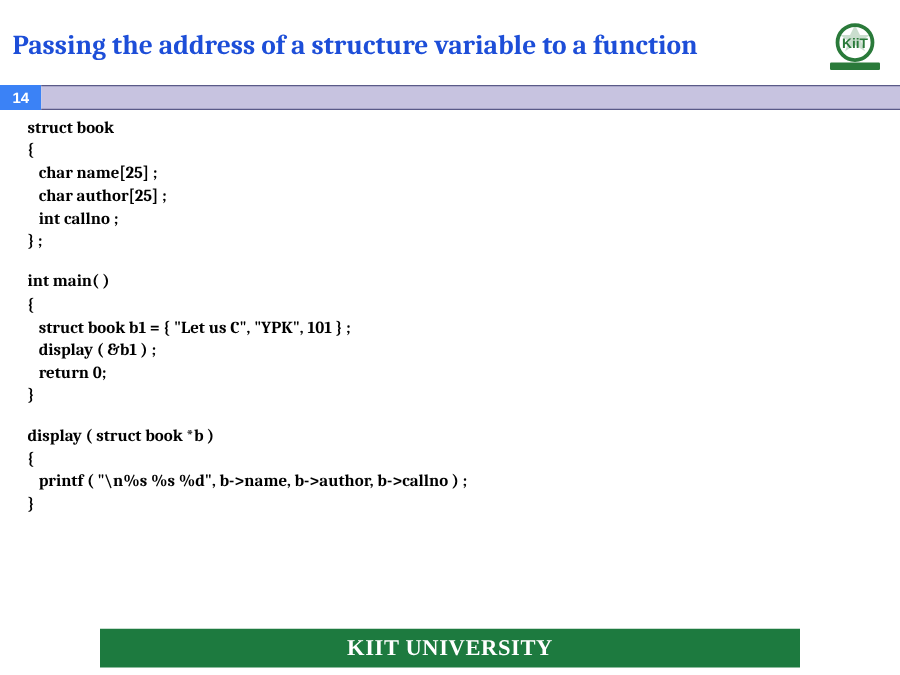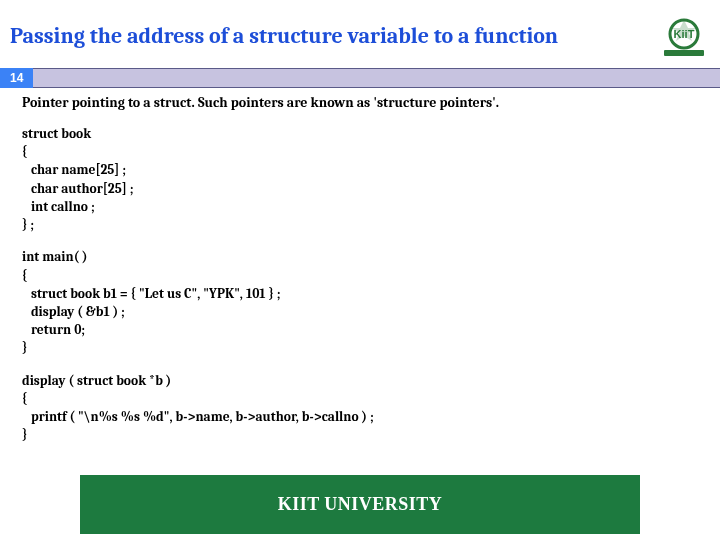--- a/index.html
+++ b/index.html
@@ -69,21 +69,21 @@
     left: 50%;
     transform: translateX(-50%);
     bottom: 6px;
     width: 560px;
     background: #1d7a3f;
     color: #fff;
     text-align: center;
     font-family: Georgia, 'Times New Roman', serif;
     font-weight: bold;
     font-size: 18px;
-    padding: 19px 0;
+    padding: 5px 0;
     letter-spacing: 0.5px;
   }
 </style>
 </head>
 <body>
 
 <div class="title-bar">
   <div class="title-text">Passing the address of a structure variable to a function</div>
   <div class="logo">
     <svg viewBox="0 0 52 44">
@@ -94,21 +94,20 @@
     </svg>
   </div>
 </div>
 
 <div class="page-num-bar">
   <div class="page-num">14</div>
   <div class="page-num-rest"></div>
 </div>
 
 <div class="content">
-  <div class="intro">Pointer pointing to a struct. Such pointers are known as 'structure pointers'.</div>
   <div class="code-block">struct book
 {
    char name[25] ;
    char author[25] ;
    int callno ;
 } ;</div>
   <div class="code-block">int main( )
 {
    struct book b1 = { "Let us C", "YPK", 101 } ;
    display ( &amp;b1 ) ;

